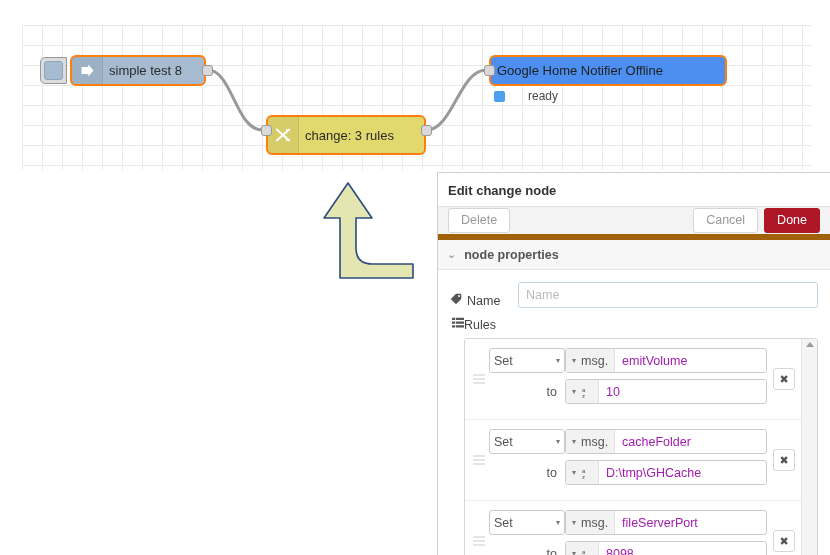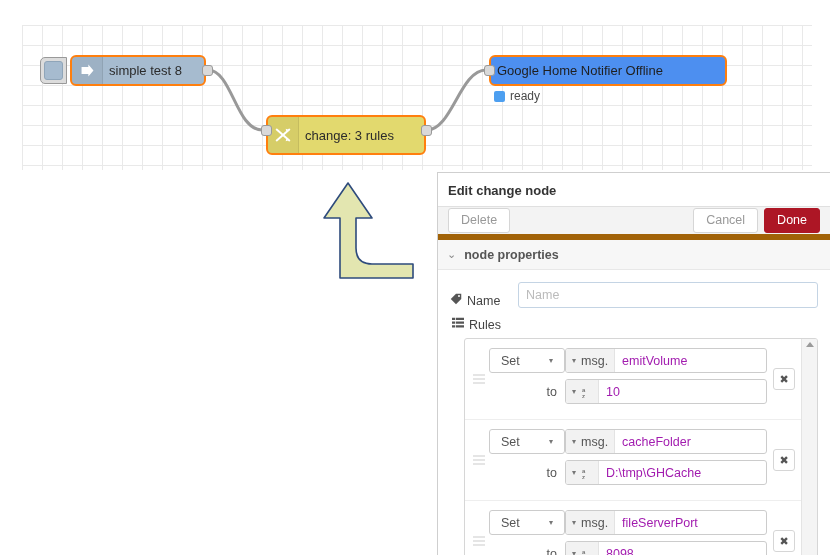--- a/index.html
+++ b/index.html
@@ -114,21 +114,21 @@
   #port-change-out  { left: 421px; top: 125px; }
   #port-ghn-in      { left: 484px; top: 65px; }
 
   #wires { position: absolute; left: 0; top: 0; width: 830px; height: 172px; }
 
   #ghn-status {
     position: absolute;
     left: 494px; top: 89px;
     display: flex;
     align-items: center;
-    gap: 5px;
+    gap: 23px;
     font-size: 12px;
     color: #4a4a4a;
   }
   #ghn-status .dot {
     width: 11px; height: 11px;
     background: #4d9ff0;
     border-radius: 2px;
     display: inline-block;
   }
 
@@ -237,21 +237,20 @@
     font-size: 12.5px;
     color: #333;
     background: #fff;
     outline: none;
   }
   .text-input::placeholder { color: #bbb; }
 
   #rules-label {
     display: flex;
     align-items: center;
-    gap: 5px;
     font-size: 12.5px;
     color: #444;
     margin: 2px 0 6px 2px;
   }
 
   #rules-box {
     position: relative;
     margin-left: 14px;
     border: 1px solid #d6d6d6;
     border-radius: 3px;
@@ -308,21 +307,21 @@
   .rule-line:last-child { margin-bottom: 0; }
   .sel-action {
     width: 76px;
     height: 25px;
     border: 1px solid #ccc;
     border-radius: 3px;
     background: #fff;
     display: flex;
     align-items: center;
     justify-content: space-between;
-    padding: 0 11px;
+    padding: 0 4px;
     box-sizing: border-box;
     font-size: 12.5px;
     color: #555;
     cursor: pointer;
   }
   .sel-action .caret { font-size: 8px; color: #777; }
   .prop-field {
     flex: 1;
     height: 25px;
     border: 1px solid #ccc;

